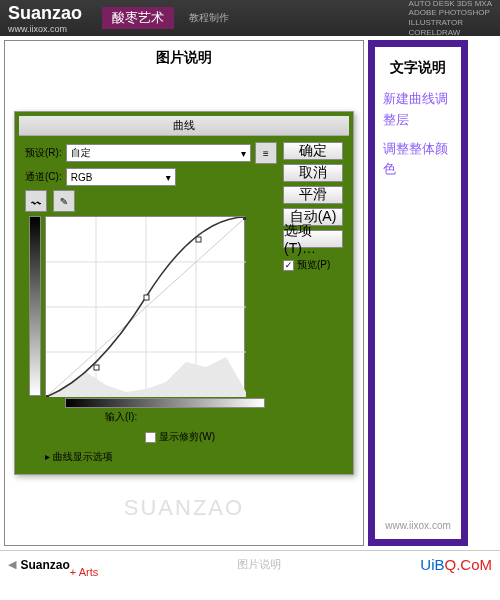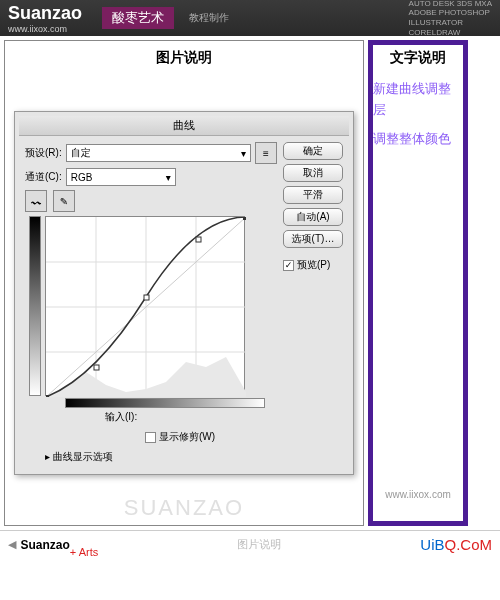--- a/index.html
+++ b/index.html
@@ -5,32 +5,32 @@
 * { box-sizing: border-box; margin: 0; padding: 0; }
 body { width: 500px; height: 600px; font-family: Arial, sans-serif; font-size: 11px; background: #fff; }
 .header { height: 36px; background: linear-gradient(#3a3a3a,#2a2a2a); display: flex; align-items: center; padding: 0 8px; color: #fff; position: relative; }
 .logo { font-size: 18px; font-weight: bold; }
 .sub-url { font-size: 9px; color: #ccc; }
 .art-title { background: #7a1f5f; color: #fff; padding: 2px 10px; margin-left: 20px; font-size: 13px; }
 .header-right { margin-left: auto; font-size: 8px; color: #aaa; line-height: 1.2; }
 .tutorial { color: #aaa; font-size: 10px; margin-left: 15px; }
 .main { display: flex; padding: 4px; gap: 4px; }
 .left-panel { width: 360px; border: 1px solid #888; padding: 4px; }
-.right-panel { width: 100px; border: 5px solid #4c1d95; }
+.right-panel { width: 100px; border: 7px solid #4c1d95; padding: 8px; }
 .panel-title { text-align: center; font-weight: bold; font-size: 14px; padding: 4px; }
 .red-text { color: #8b5cf6; font-size: 13px; line-height: 1.6; margin-top: 8px; }
-.dialog { width: 340px; margin: 40px auto 20px; border: 1px solid #999; background: #e5e5e5; box-shadow: 2px 2px 6px rgba(0,0,0,.3); padding: 4px; }
+.dialog { width: 340px; margin: 40px auto 20px; border: 1px solid #999; background: #4d7c0f; box-shadow: 2px 2px 6px rgba(0,0,0,.3); padding: 4px; }
 .dialog-title { background: linear-gradient(#e8e8e8,#d0d0d0); text-align: center; padding: 2px; font-size: 11px; border-bottom: 1px solid #aaa; }
 .dialog-body { display: flex; padding: 6px; }
 .controls-left { flex: 1; }
 .controls-right { width: 64px; display: flex; flex-direction: column; gap: 4px; padding-left: 4px; }
 .row { display: flex; align-items: center; gap: 4px; margin-bottom: 4px; font-size: 10px; }
 .label { font-size: 10px; }
 .sel { border: 1px solid #888; background: #fff; height: 18px; padding: 0 4px; font-size: 10px; flex: 1; display: flex; align-items: center; justify-content: space-between; }
-.btn { border: 1px solid #888; border-radius: 5px; background: linear-gradient(#fdfdfd,#e0e0e0); height: 18px; font-size: 10px; display: flex; align-items: center; justify-content: center; cursor: pointer; }
+.btn { border: 1px solid #888; border-radius: 0; background: linear-gradient(#fdfdfd,#e0e0e0); height: 18px; font-size: 14px; display: flex; align-items: center; justify-content: center; cursor: pointer; }
 .icon-btn { width: 22px; height: 22px; border: 1px solid #888; background: #ddd; display: flex; align-items: center; justify-content: center; margin-right: 2px; }
 .curve-area { display: flex; margin-top: 4px; }
 .vbar { width: 12px; height: 180px; background: linear-gradient(#000,#fff); border: 1px solid #888; margin: 0 4px; }
 .graph { width: 200px; height: 180px; border: 1px solid #888; background: #fff; position: relative; }
 .hbar-row { display: flex; align-items: center; margin-top: 2px; margin-left: 40px; }
 .hbar { width: 200px; height: 10px; background: linear-gradient(90deg,#000,#fff); border: 1px solid #888; }
 .check-row { display: flex; align-items: center; gap: 3px; margin-top: 6px; margin-left: 120px; font-size: 10px; }
 .opt-row { margin: 6px 0 0 20px; font-size: 10px; }
 .watermark { color: #e0e0e0; font-size: 22px; text-align: center; letter-spacing: 2px; margin-top: 20px; }
 .url-wm { color: #999; font-size: 10px; text-align: center; margin-top: 340px; }

